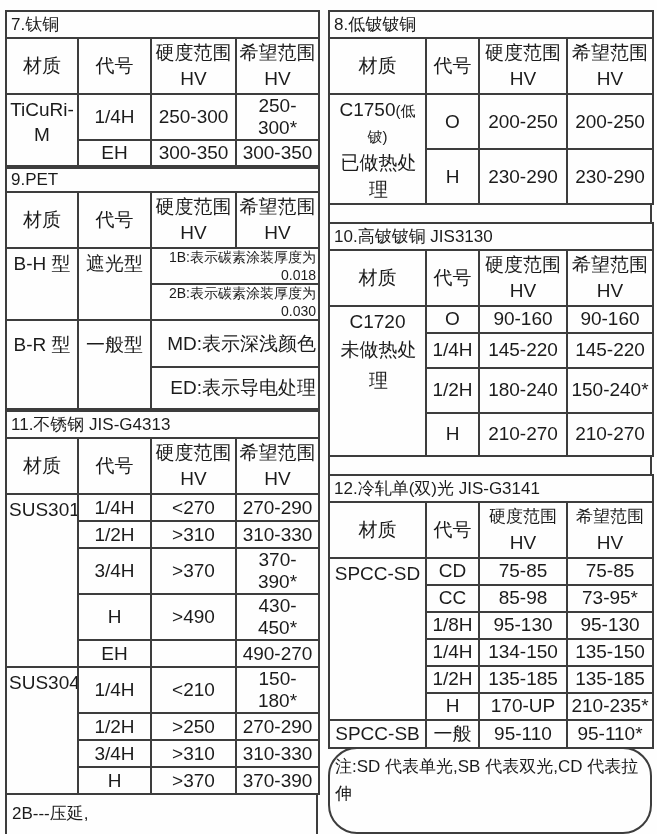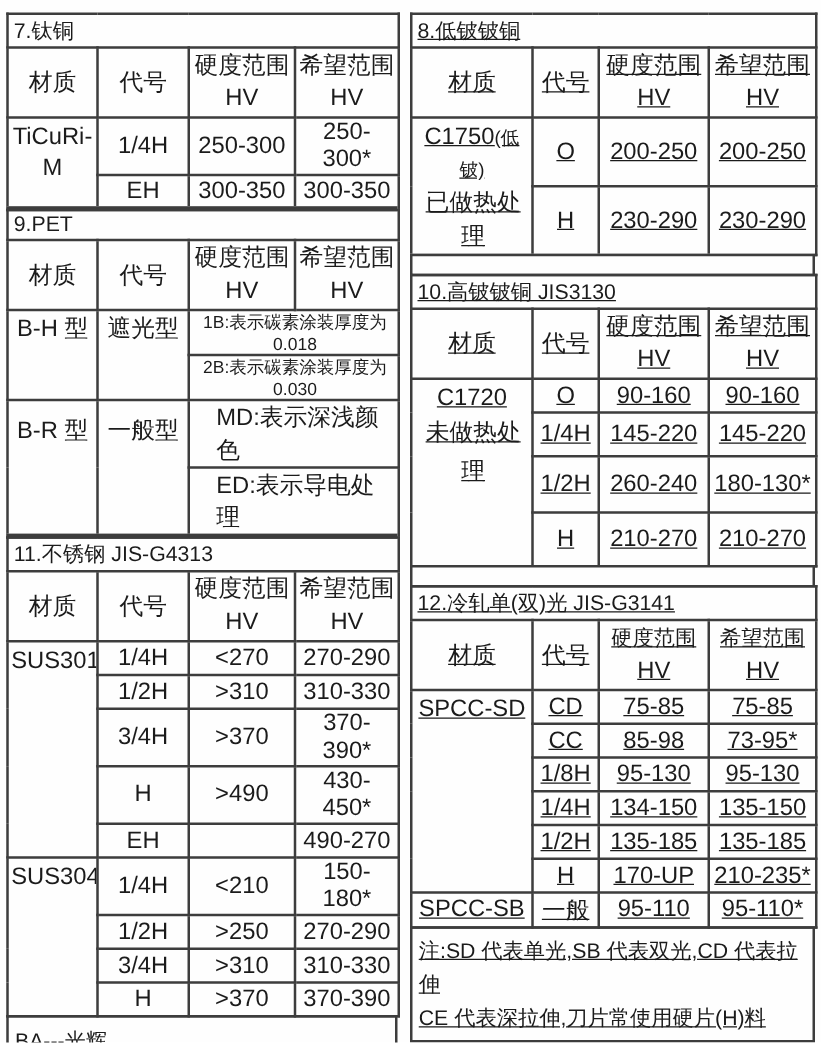--- a/index.html
+++ b/index.html
@@ -4,21 +4,21 @@
 <style>
   * { margin:0; padding:0; box-sizing:border-box; }
   html,body { width:657px; background:#ffffff; }
   body {
     font-family:"Liberation Sans","DejaVu Sans",sans-serif;
     color:#1b1b1b;
   }
   .page { width:657px; height:834px; padding:10px 5px 0 5px; display:flex; gap:10px; background:#fefefe; }
   .col { display:flex; flex-direction:column; }
   .col-left  { width:313px; }
-  .col-right { width:324px;text-decoration:underline; }
+  .col-right { width:324px; }
 
   table.grid { border-collapse:collapse; table-layout:fixed; width:100%; margin-top:-2px; }
   .col > :first-child { margin-top:0; }
   td {
     border:2px solid #3d3d3d;
     text-align:center;
     font-size:19px;
     overflow:hidden;
     padding:0 2px;
   }
@@ -50,38 +50,38 @@
   .h42 td { height:42px; }
   .h43 td { height:43px; }
   .h45 td { height:45px; }
   .h47 td { height:47px; }
 
   td.vtop { vertical-align:top; padding-top:2px; }
   td.vtop .tline { line-height:25px; }
   .mat-line2 { text-align:center; padding-left:2px; line-height:27px; }
   .mat-suffix { font-size:15px; }
 
-  td.note-small { text-align:center; font-size:14px; padding-left:4px; }
-  td.note-large { text-align:left; font-size:19px; padding-left:21px; }
+  td.note-small { text-align:right; font-size:14px; padding-left:4px; }
+  td.note-large { text-align:right; font-size:19px; padding-left:3px; }
 
   .spacer {
     border:2px solid #3d3d3d;
     height:28px;
     margin-top:-2px;
     background:#fefefe;
   }
   .footbox {
     border:2px solid #3d3d3d;
     margin-top:-2px;
     text-align:left;
     font-size:17px;
     padding:4px 5px;
   }
   .footbox-left  { height:72px; }
-  .footbox-right { height:120px; }
+  .footbox-right { height:120px;border-radius:29px; }
   .footbox .fline { line-height:29px; }
   .footbox-right .fline { line-height:27px; }
 </style>
 </head>
 <body>
 
 <div class="page">
 
   <div class="col col-left">
 
@@ -249,20 +249,21 @@
       </tr>
       <tr class="h27">
         <td>H</td>
         <td>&gt;370</td>
         <td>370-390</td>
       </tr>
     </tbody>
       </table>
 
     <div class="footbox footbox-left">
+      <div class="fline">2B---压延,</div>
       <div class="fline">BA---光辉</div>
     </div>
 
   </div>
 
   <div class="col col-right">
 
     <table class="grid">
       <colgroup>
           <col class="c1">
@@ -337,22 +338,22 @@
         <td>90-160</td>
         <td>90-160</td>
       </tr>
       <tr class="h35">
         <td>1/4H</td>
         <td>145-220</td>
         <td>145-220</td>
       </tr>
       <tr class="h45">
         <td>1/2H</td>
-        <td>260-240</td>
-        <td>180-130*</td>
+        <td>180-240</td>
+        <td>150-240*</td>
       </tr>
       <tr class="h43">
         <td>H</td>
         <td>210-270</td>
         <td>210-270</td>
       </tr>
     </tbody>
       </table>
 
     <div class="spacer"></div>
@@ -417,17 +418,16 @@
         <td>SPCC-SB</td>
         <td>一般</td>
         <td>95-110</td>
         <td>95-110*</td>
       </tr>
     </tbody>
       </table>
 
     <div class="footbox footbox-right">
       <div class="fline">注:SD 代表单光,SB 代表双光,CD 代表拉伸</div>
-      <div class="fline">CE 代表深拉伸,刀片常使用硬片(H)料</div>
     </div>
 
   </div>
 </div>
 
 </body></html>

